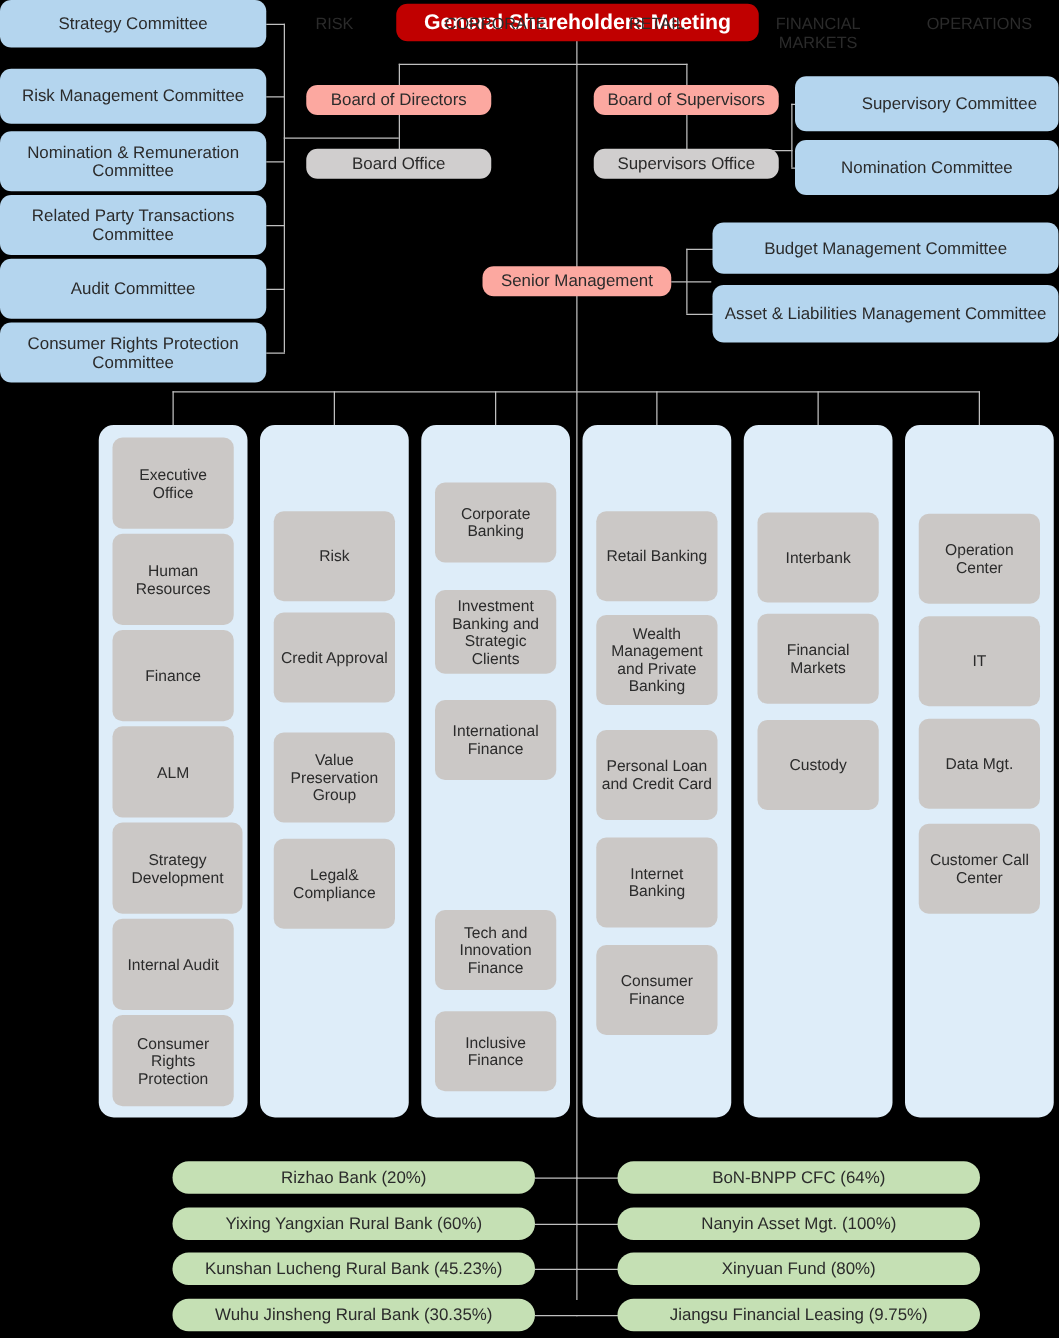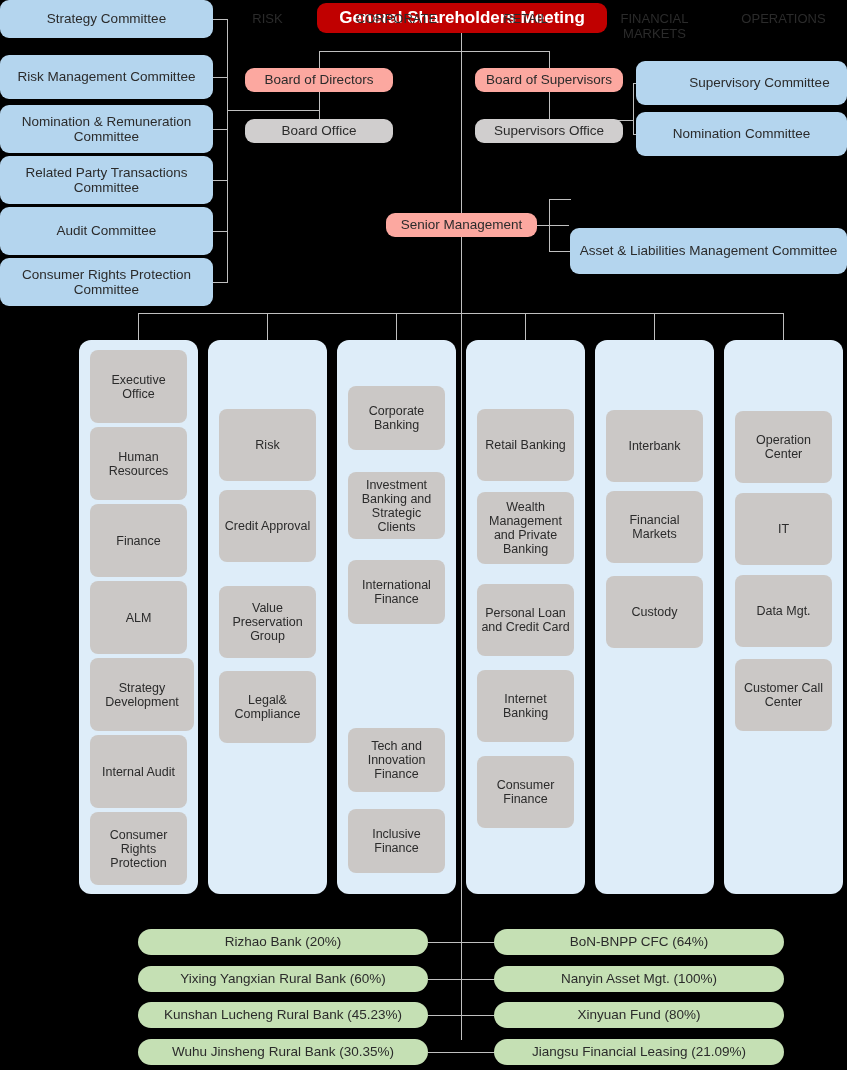--- a/index.html
+++ b/index.html
@@ -148,20 +148,21 @@
   <div class="node blue" style="left:0px; top:0px; width:213px; height:38px;">Strategy Committee</div>
   <div class="node blue" style="left:0px; top:55px; width:213px; height:44px;">Risk Management Committee</div>
   <div class="node blue" style="left:0px; top:105px; width:213px; height:48px;">Nomination &amp; Remuneration Committee</div>
   <div class="node blue" style="left:0px; top:156px; width:213px; height:48px;">Related Party Transactions Committee</div>
   <div class="node blue" style="left:0px; top:207px; width:213px; height:48px;">Audit Committee</div>
   <div class="node blue" style="left:0px; top:258px; width:213px; height:48px;">Consumer Rights Protection Committee</div>
 
   <div class="node blue" style="left:636px; top:61px; width:211px; height:44px;padding-left:42px;">Supervisory Committee</div>
   <div class="node blue" style="left:636px; top:112px; width:211px; height:44px;">Nomination Committee</div>
 
+  <div class="node blue" style="left:570px; top:178px; width:277px; height:41px;">Budget Management Committee</div>
   <div class="node blue" style="left:570px; top:228px; width:277px; height:46px;">Asset &amp; Liabilities Management Committee</div>
 
   <div class="col" style="left:79px; top:340px; width:119px; height:554px;"></div>
   <div class="col-title" style="left:79px; width:119px;"></div>
   <div class="sub" style="left:90px; top:350px; width:97px; height:73px;">Executive Office</div>
   <div class="sub" style="left:90px; top:427px; width:97px; height:73px;">Human Resources</div>
   <div class="sub" style="left:90px; top:504px; width:97px; height:73px;">Finance</div>
   <div class="sub" style="left:90px; top:581px; width:97px; height:73px;">ALM</div>
   <div class="sub" style="left:90px; top:658px; width:104px; height:73px;">Strategy Development</div>
   <div class="sub" style="left:90px; top:735px; width:97px; height:73px;">Internal Audit</div>
@@ -204,15 +205,15 @@
   <div class="sub" style="left:735px; top:659px; width:97px; height:72px;">Customer Call Center</div>
 
   <div class="node green" style="left:138px; top:929px; width:290px; height:26px;">Rizhao Bank (20%)</div>
   <div class="node green" style="left:138px; top:966px; width:290px; height:26px;">Yixing Yangxian Rural Bank (60%)</div>
   <div class="node green" style="left:138px; top:1002px; width:290px; height:26px;">Kunshan Lucheng Rural Bank (45.23%)</div>
   <div class="node green" style="left:138px; top:1039px; width:290px; height:26px;">Wuhu Jinsheng Rural Bank (30.35%)</div>
 
   <div class="node green" style="left:494px; top:929px; width:290px; height:26px;">BoN-BNPP CFC (64%)</div>
   <div class="node green" style="left:494px; top:966px; width:290px; height:26px;">Nanyin Asset Mgt. (100%)</div>
   <div class="node green" style="left:494px; top:1002px; width:290px; height:26px;">Xinyuan Fund (80%)</div>
-  <div class="node green" style="left:494px; top:1039px; width:290px; height:26px;">Jiangsu Financial Leasing (21.09%)</div>
+  <div class="node green" style="left:494px; top:1039px; width:290px; height:26px;">Jiangsu Financial Leasing (9.75%)</div>
 
 </div>
 
 </body></html>

